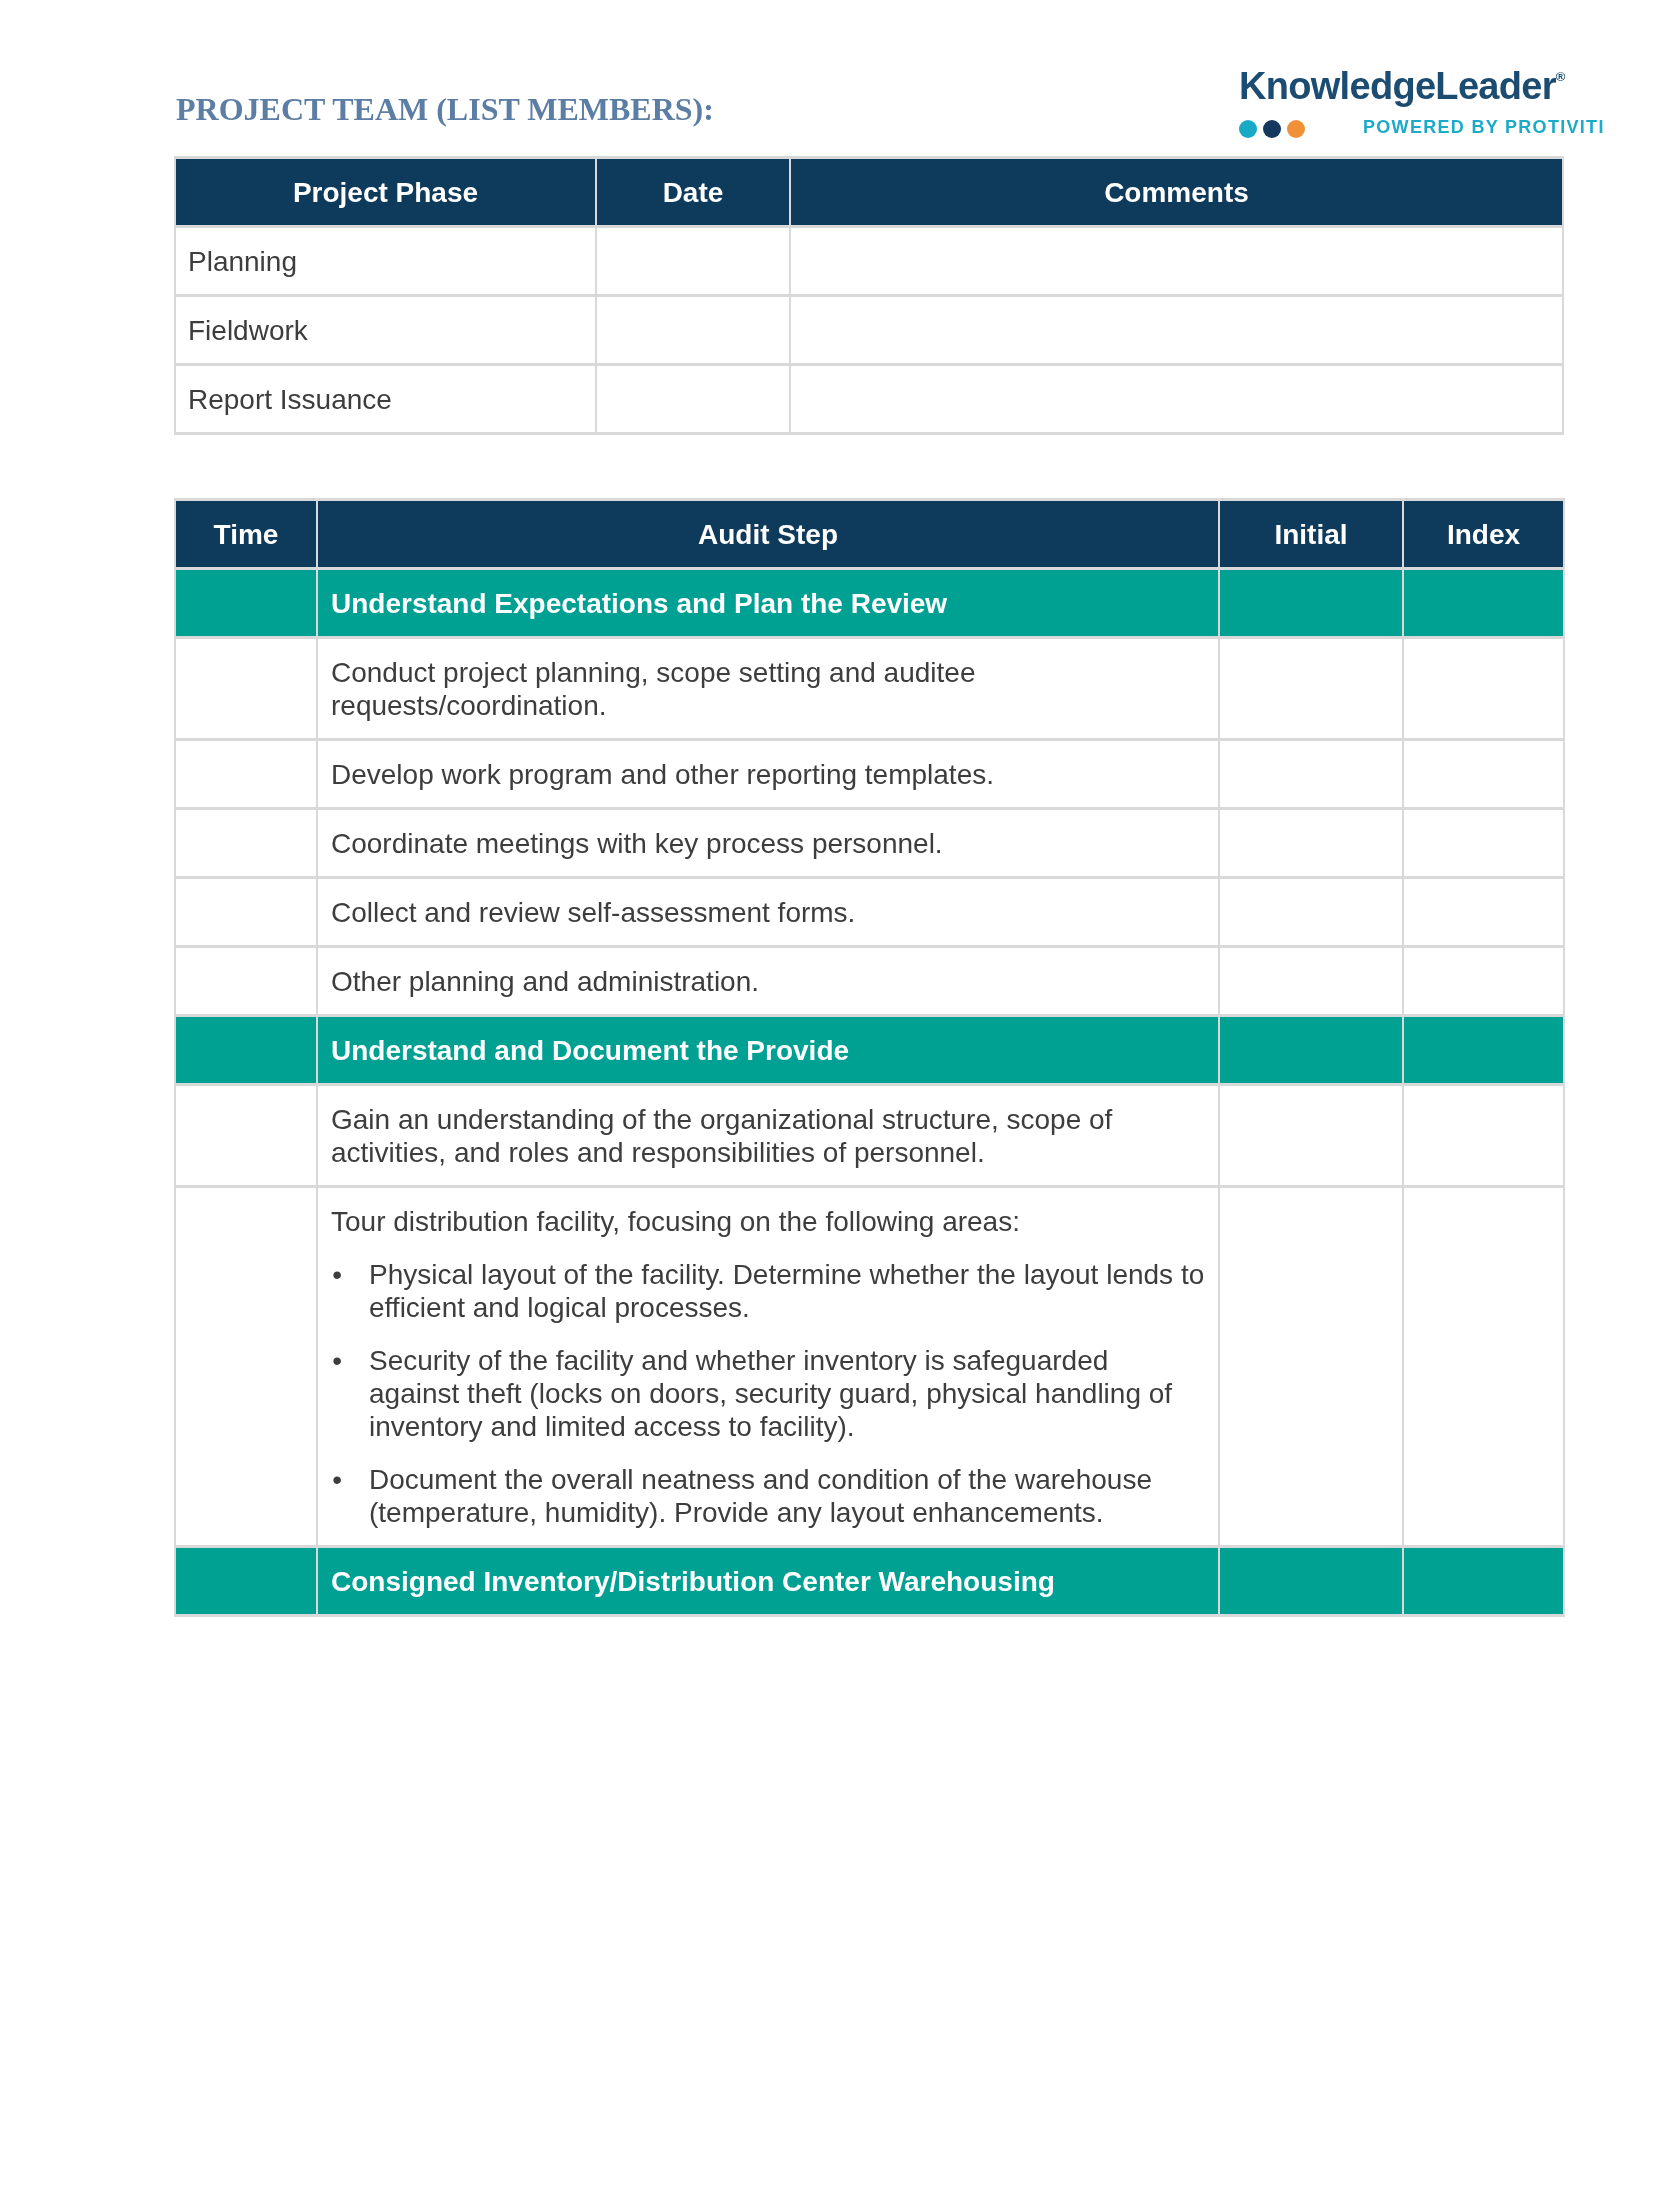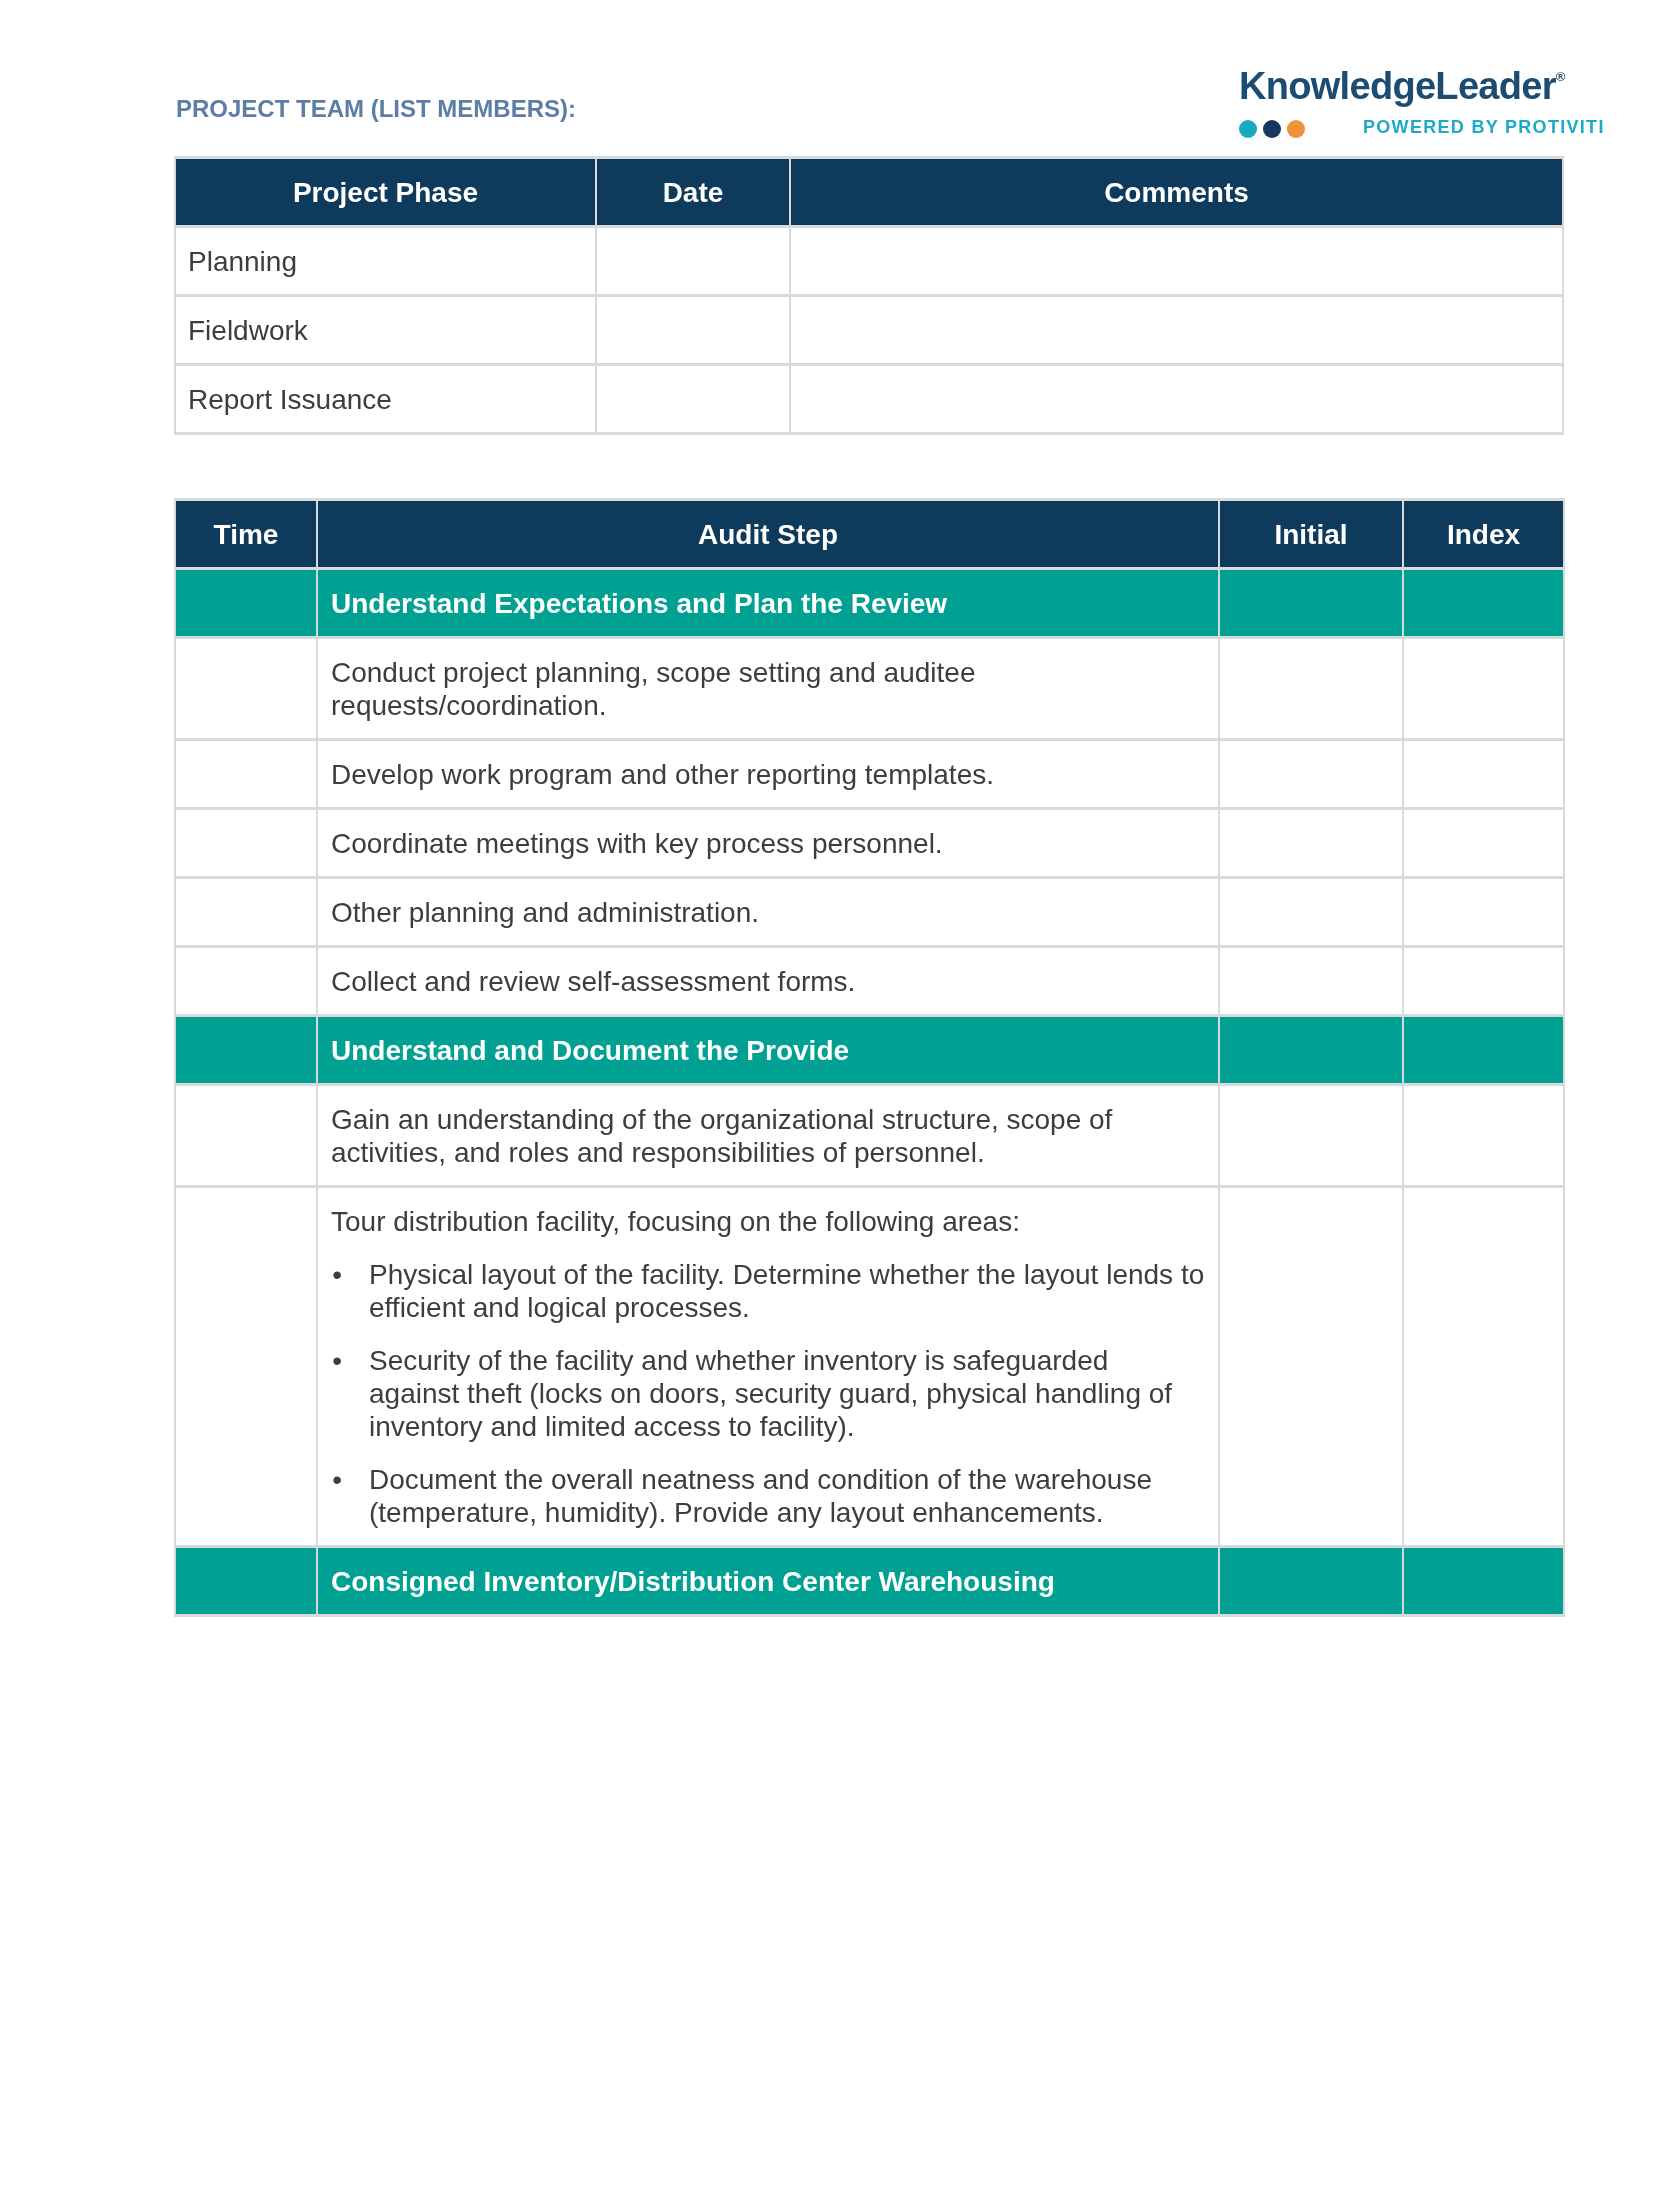--- a/index.html
+++ b/index.html
@@ -32,22 +32,23 @@
   }
   
   .content{width:1389px;margin-left:148px;}
   .doc-title{
     margin:0;padding-top:176px;text-align:center;
     font-size:45px;line-height:57px;font-weight:bold;
     color:var(--steel,#5c7ea4);letter-spacing:0px;
   }
   .section-heading{
     margin:91px 0 0 2px;
-    font-size:24px;line-height:36px;font-weight:bold;
+    font-size:32px;line-height:36px;font-weight:bold;
     color:var(--steel,#5c7ea4);
+    font-family:Liberation Serif, serif;
   }
   
   table{border-collapse:collapse;table-layout:fixed;width:1389px;background:#ffffff;}
   td,th{
     border-left:2px solid var(--border,#d9d9d9);
     border-right:2px solid var(--border,#d9d9d9);
     border-top:3.3px solid var(--border,#d9d9d9);
     border-bottom:3.3px solid var(--border,#d9d9d9);
     vertical-align:middle;
     overflow:hidden;
@@ -182,29 +183,29 @@
             <td></td>
             <td>
               <p>Coordinate meetings with key process personnel.</p>
             </td>
             <td></td>
             <td></td>
           </tr>
           <tr>
             <td></td>
             <td>
+              <p>Collect and review self-assessment forms.</p>
+            </td>
+            <td></td>
+            <td></td>
+          </tr>
+          <tr>
+            <td></td>
+            <td>
               <p>Other planning and administration.</p>
-            </td>
-            <td></td>
-            <td></td>
-          </tr>
-          <tr>
-            <td></td>
-            <td>
-              <p>Collect and review self-assessment forms.</p>
             </td>
             <td></td>
             <td></td>
           </tr>
           <tr class="section-row">
             <td></td>
             <td>Understand and Document the Provide</td>
             <td></td>
             <td></td>
           </tr>

